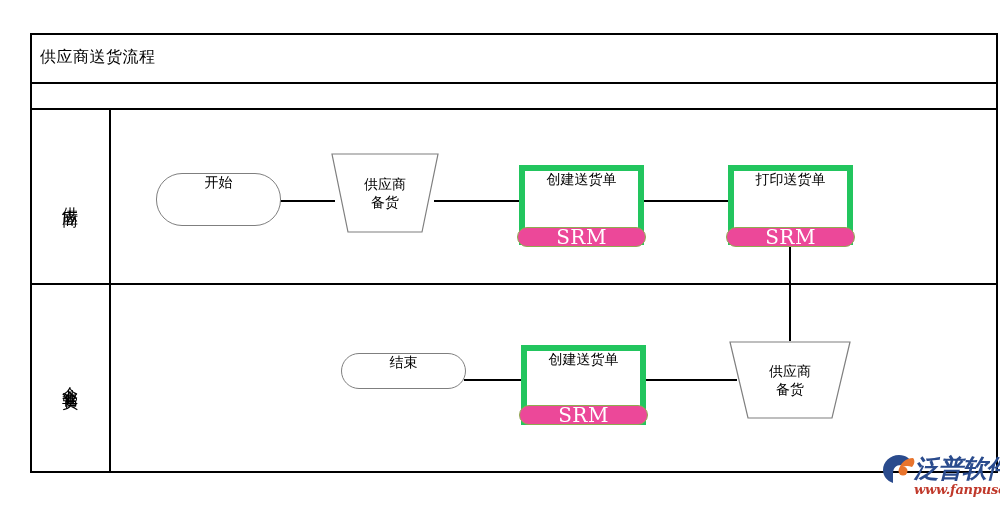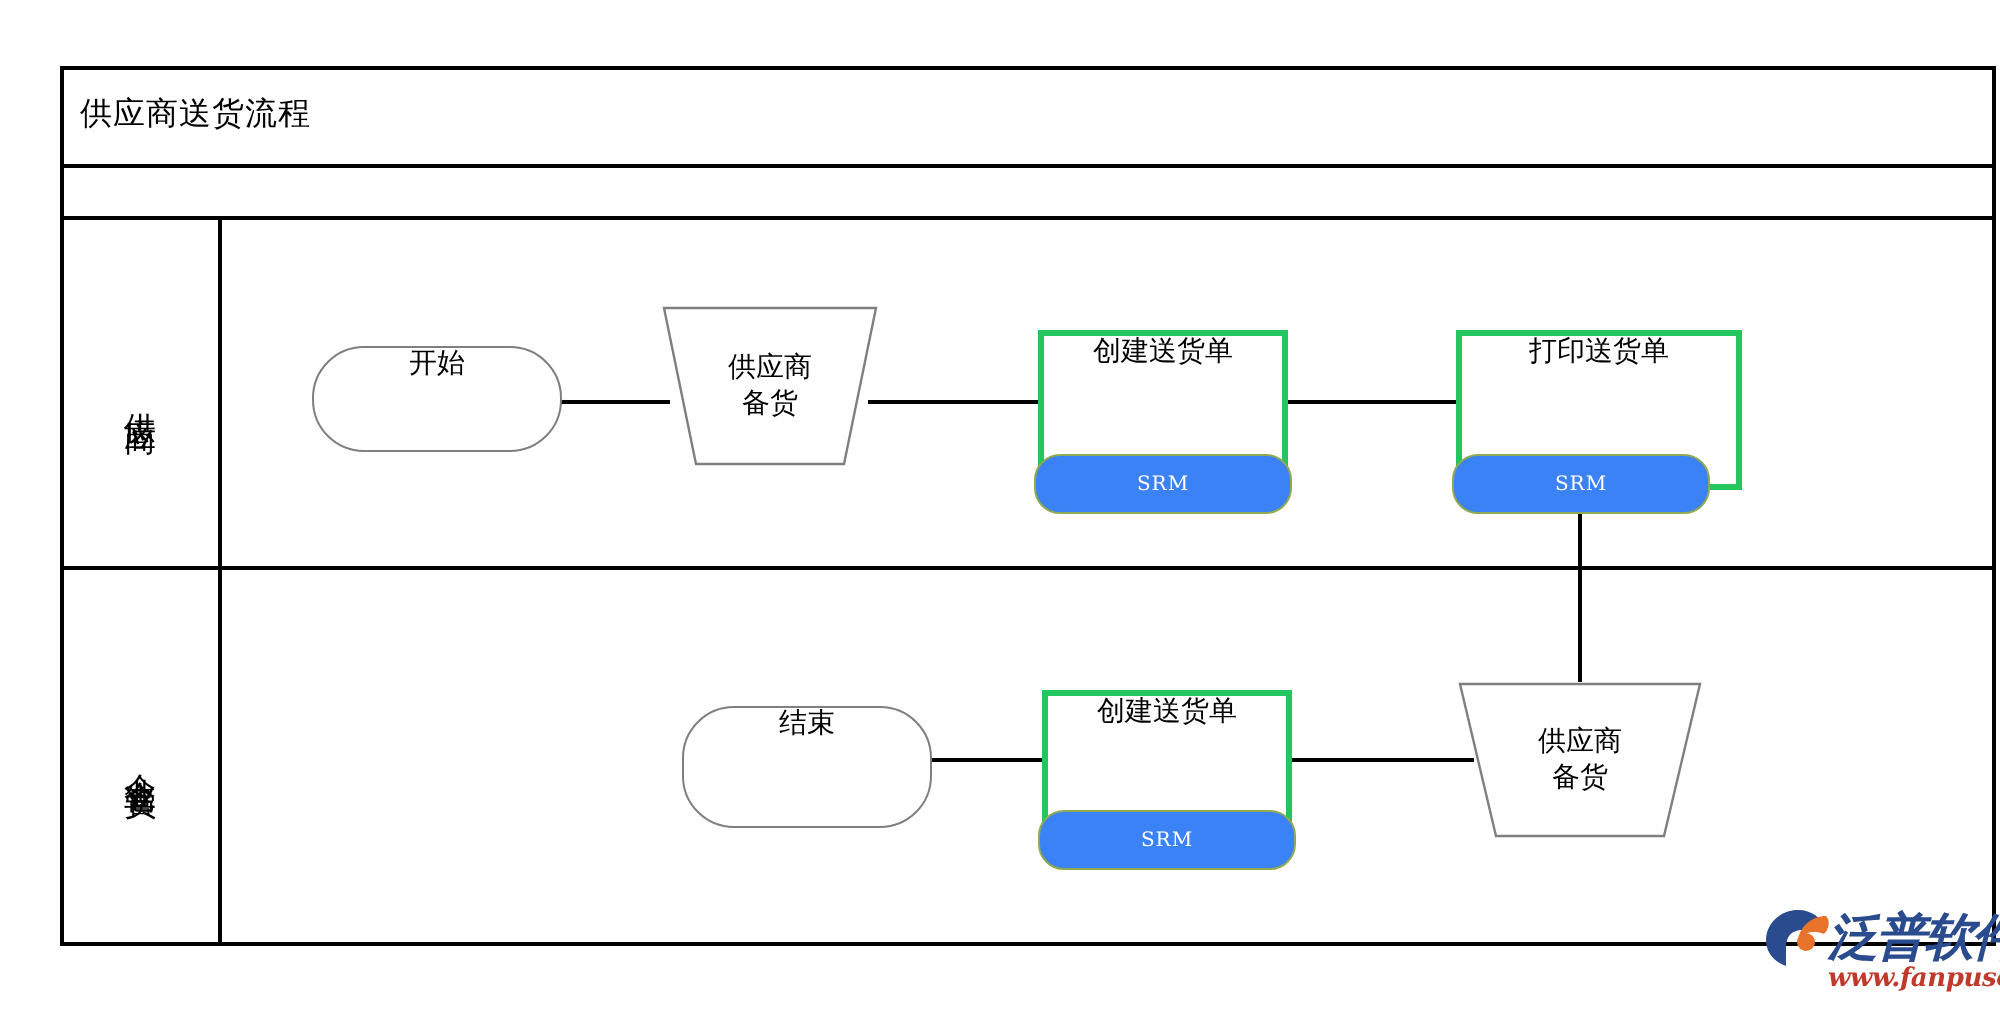--- a/index.html
+++ b/index.html
@@ -115,21 +115,21 @@
     line-height: 1.25;
     background: #ffffff;
   }
 
   .terminator {
     border: 1px solid #7f7f7f;
     border-radius: 26px;
   }
 
   .process {
-    border: 3px solid #22c55e;
+    border: 6px solid #22c55e;
   }
 
   .trapezoid-wrap {
     position: absolute;
   }
   .trapezoid-wrap svg {
     position: absolute;
     left: 0;
     top: 0;
     overflow: visible;
@@ -145,30 +145,30 @@
     justify-content: center;
     text-align: center;
     font-size: 14px;
     color: #000000;
     line-height: 1.3;
     pointer-events: none;
   }
 
   .badge {
     position: absolute;
-    height: 30px;
+    height: 20px;
     border-radius: 13px;
-    background: #3b82f6;
+    background: #ec4899;
     border: 1px solid #8faa50;
     box-sizing: border-box;
     display: flex;
     align-items: center;
     justify-content: center;
     color: #ffffff;
-    font-size: 10px;
+    font-size: 20px;
     letter-spacing: 0.5px;
     font-family: "DejaVu Serif", "Liberation Serif", serif;
   }
 
   .conn {
     position: absolute;
     background: #000000;
   }
   .conn-h { height: 2px; }
   .conn-v { width: 2px; }
@@ -259,32 +259,32 @@
     </div>
   </div>
 
   <div class="node process" style="left:503px; top:165px; width:125px; height:80px;">
     <span style="margin-bottom:14px;">创建送货单</span>
   </div>
   <div class="badge" style="left:501px; top:227px; width:129px;">
     <span>SRM</span>
   </div>
 
-  <div class="node process" style="left:712px; top:165px; width:143px; height:80px;">
+  <div class="node process" style="left:712px; top:165px; width:125px; height:80px;">
     <span style="margin-bottom:14px;">打印送货单</span>
   </div>
   <div class="badge" style="left:710px; top:227px; width:129px;">
     <span>SRM</span>
   </div>
 
   <div class="conn conn-h" style="left:448px; top:379px; width:58px;"></div>
 
   <div class="conn conn-h" style="left:629px; top:379px; width:92px;"></div>
 
-  <div class="node terminator" style="left:325px; top:353px; width:125px; height:61px;">
+  <div class="node terminator" style="left:325px; top:353px; width:125px; height:36px;">
     <span>结束</span>
   </div>
 
   <div class="node process" style="left:505px; top:345px; width:125px; height:80px;">
     <span style="margin-bottom:14px;">创建送货单</span>
   </div>
   <div class="badge" style="left:503px; top:405px; width:129px;">
     <span>SRM</span>
   </div>
 

